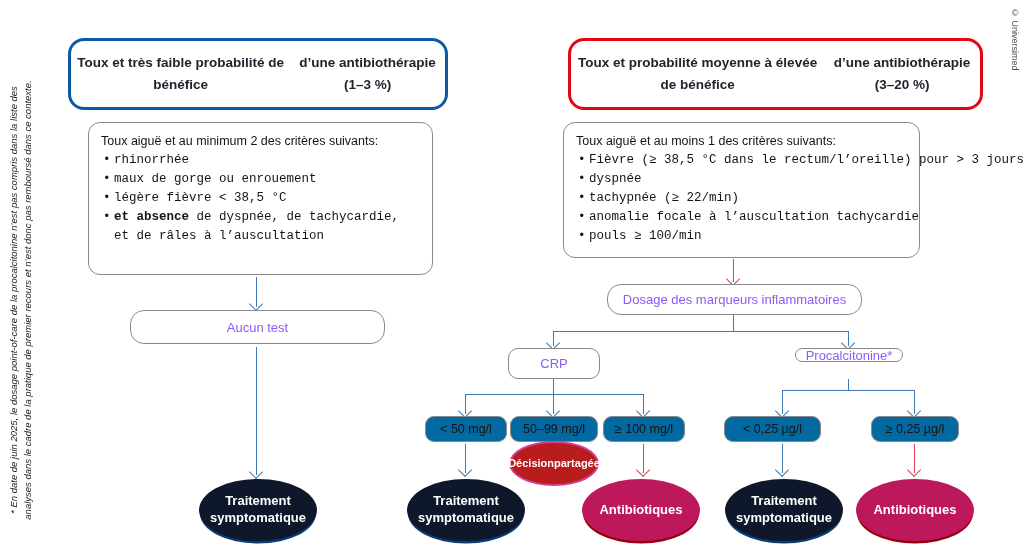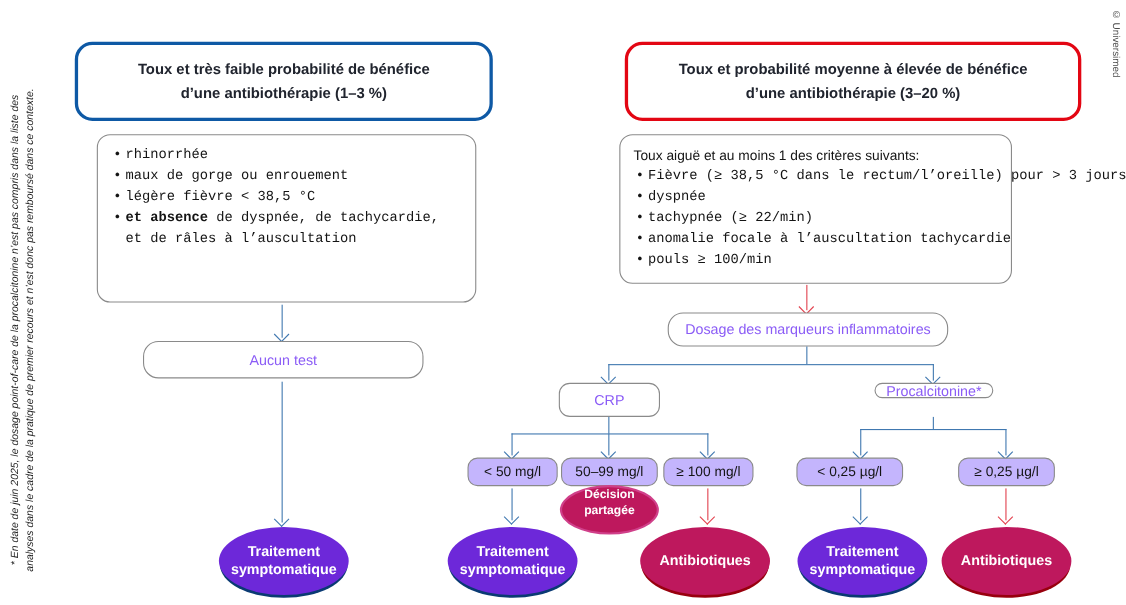--- a/index.html
+++ b/index.html
@@ -2,21 +2,21 @@
 <html><head>
 <meta charset="utf-8">
 <style>
   * { box-sizing: border-box; }
   html, body { margin: 0; padding: 0; background: #fff; }
   body { font-family: "Liberation Sans", sans-serif; }
   .stage { position: relative; width: 1024px; height: 550px; background: #fff; overflow: hidden; }
 
   
   .hdr { position: absolute; border-radius: 16px; background: #fff;
-         display: flex; flex-direction: column; align-items: center; justify-content: center;
+         display: flex; flex-direction: row; align-items: center; justify-content: center;
          font-weight: 700; font-size: 13.5px; line-height: 1.65; color: #20242e; text-align: center; }
   #hdr-left  { left: 68px;  top: 38px; width: 380px; height: 72px; border: 3px solid #0e59a5; }
   #hdr-right { left: 532px; top: 38px; width: 415px; height: 72px; border: 3px solid #e30613; margin-left: 36px; }
 
   
   .crit { position: absolute; border: 1.5px solid #8a8a8a; border-radius: 12px; background: #fff;
           color: #141414; font-size: 12.5px; line-height: 1.52; padding: 9px 12px; }
   #crit-left  { left: 88px;  top: 122px; width: 345px; height: 153px; }
   #crit-right { left: 563px; top: 122px; width: 357px; height: 136px; padding-right: 0; }
   .crit ul { margin: 0; padding: 0; list-style: none; font-family: Liberation Mono, monospace; }
@@ -27,53 +27,53 @@
   
   .pill { position: absolute; border: 1.5px solid #8a8a8a; border-radius: 14px; background: #fff;
           display: flex; align-items: center; justify-content: center;
           font-size: 13px; color: #8b5cf6; text-align: center; }
   #no-test { left: 130px; top: 310px; width: 255px; height: 34px; }
   #dosage  { left: 607px; top: 284px; width: 255px; height: 31px; }
   #crp     { left: 508px; top: 348px; width: 92px;  height: 31px; border-radius: 10px; text-align: right; }
   #pct     { left: 795px; top: 348px; width: 108px; height: 14px; border-radius: 10px; }
 
   .thr { position: absolute; top: 416px; height: 26px; border: 1.5px solid #8a8a8a; border-radius: 9px;
-         background: #c4b5fd; display: flex; align-items: center; justify-content: center;
+         background: #0369a1; display: flex; align-items: center; justify-content: center;
          font-size: 12.5px; color: #141414; }
   #thr-crp-1 { left: 425px; width: 82px; }
   #thr-crp-2 { left: 510px; width: 88px; }
   #thr-crp-3 { left: 603px; width: 82px; }
   #thr-pct-1 { left: 724px; width: 97px; }
   #thr-pct-2 { left: 871px; width: 88px; }
 
   
   .vline, .va { position: absolute; width: 0; border-left: 1.7px solid currentColor; }
   .va::after { content: ""; position: absolute; left: -5.7px; bottom: -2px; width: 9px; height: 9px;
                border-right: 1.7px solid currentColor; border-bottom: 1.7px solid currentColor;
                transform: rotate(45deg); }
   .hline { position: absolute; height: 0; border-top: 1.7px solid currentColor; }
   .c-blue { color: #4078b0; }
   .c-red  { color: #e2414e; }
 
   
   .oval { position: absolute; top: 479px; width: 118px; height: 62px; border-radius: 50%;
           display: flex; flex-direction: column; align-items: center; justify-content: center;
           color: #fff; font-weight: 700; font-size: 13px; line-height: 1.3; text-align: center; }
-  .oval-blue { background: #6d28d9; box-shadow: 0 3.5px 0 -1px #0a3a73; }
+  .oval-blue { background: #0f172a; box-shadow: 0 3.5px 0 -1px #0a3a73; }
   .oval-red  { background: #be185d; box-shadow: 0 3.5px 0 -1px #98000e; }
   #oval-1 { left: 199px; }
   #oval-2 { left: 407px; }
   #oval-3 { left: 582px; }
   #oval-4 { left: 725px; }
   #oval-5 { left: 856px; }
 
   #pink-oval { position: absolute; left: 509px; top: 441px; width: 90px; height: 45px; border-radius: 50%;
-               background: #be185d; border: 2.5px solid #d0408a; color: #fff; font-weight: 700;
-               font-size: 11px; line-height: 1.3; display: flex; flex-direction: column;
-               align-items: center; justify-content: flex-start; text-align: center; }
+               background: #b91c1c; border: 2.5px solid #d0408a; color: #fff; font-weight: 700;
+               font-size: 11px; line-height: 1.3; display: flex; 
+               align-items: center; justify-content: center; text-align: center; }
 
   
   .footnote { position: absolute; left: 21px; top: 300px; width: 490px;
               transform: translate(-50%, -50%) rotate(-90deg);
               font-style: italic; font-size: 9.5px; line-height: 1.45; color: #1c1c1c; text-align: center; }
   .credit { position: absolute; top: 8px; right: 4px; writing-mode: vertical-rl;
             font-size: 9px; color: #4a4a4a; }
 </style>
 </head>
 <body>
@@ -89,20 +89,21 @@
   <div class="hdr" id="hdr-left">
     <div>Toux et très faible probabilité de bénéfice</div>
     <div>d’une antibiothérapie (1–3 %)</div>
   </div>
   <div class="hdr" id="hdr-right">
     <div>Toux et probabilité moyenne à élevée de bénéfice</div>
     <div>d’une antibiothérapie (3–20 %)</div>
   </div>
 
   <div class="crit" id="crit-left">
+    <div class="title">Toux aiguë et au minimum 2 des critères suivants:</div>
     <ul>
       <li>rhinorrhée</li>
       <li>maux de gorge ou enrouement</li>
       <li>légère fièvre &lt; 38,5 °C</li>
       <li><b>et absence</b><span> de dyspnée, de tachycardie, et de râles à l’auscultation</span></li>
     </ul>
   </div>
   <div class="crit" id="crit-right">
     <div class="title">Toux aiguë et au moins 1 des critères suivants:</div>
     <ul>

